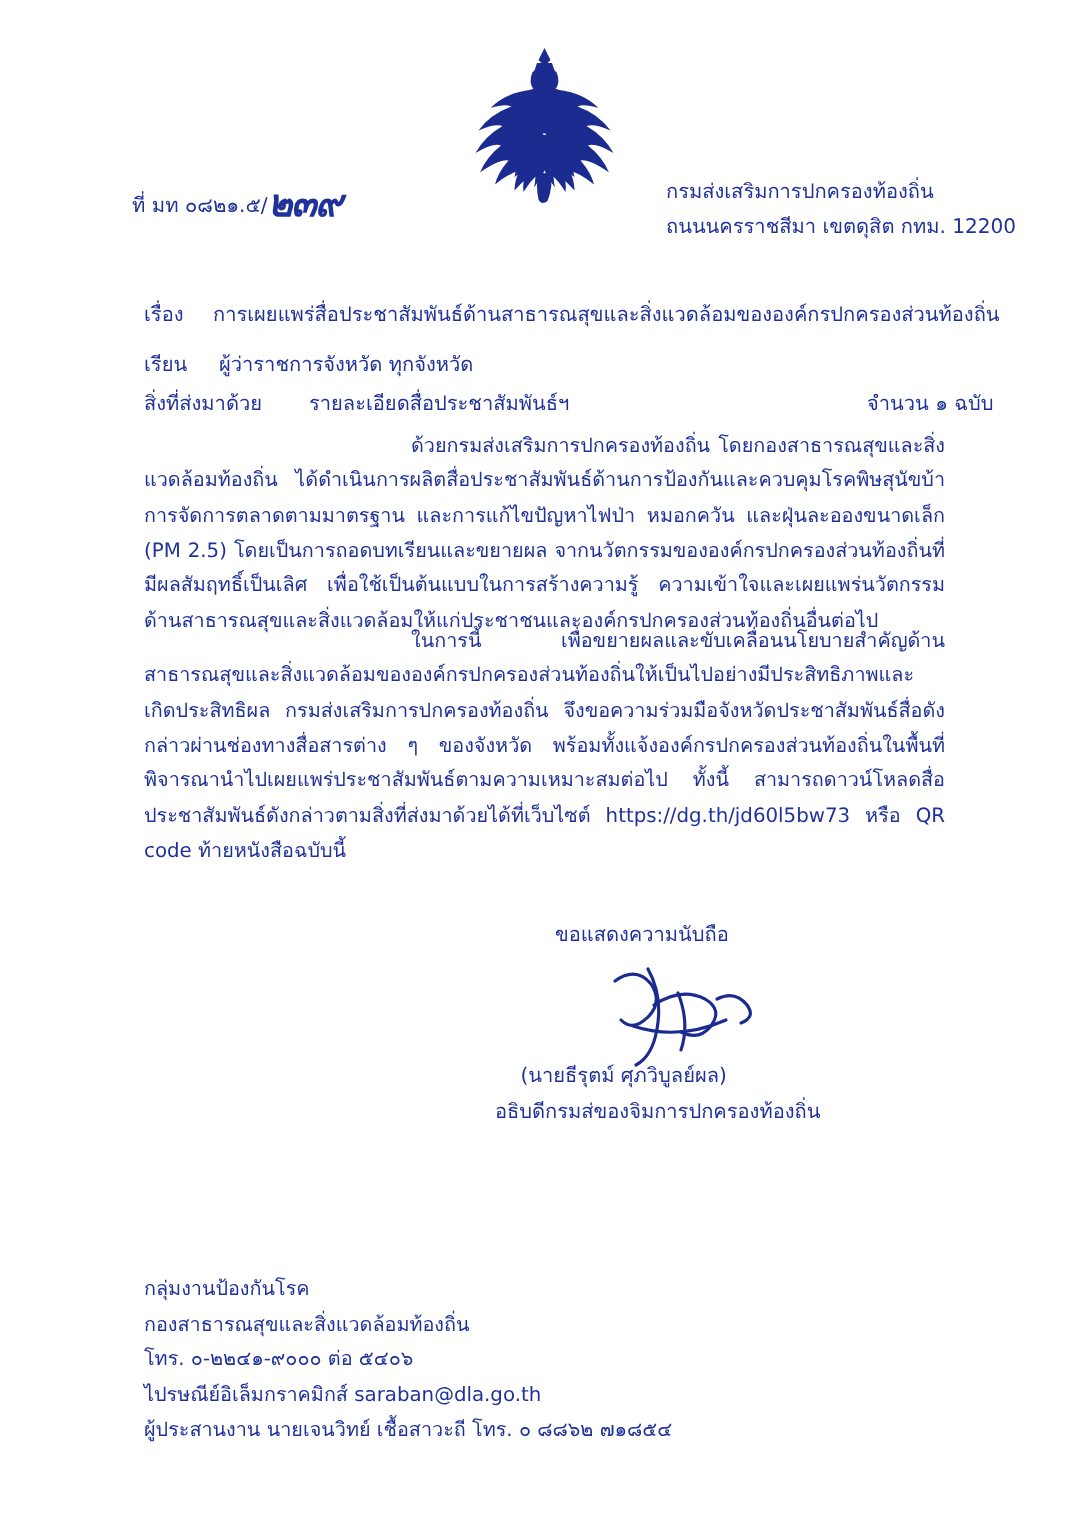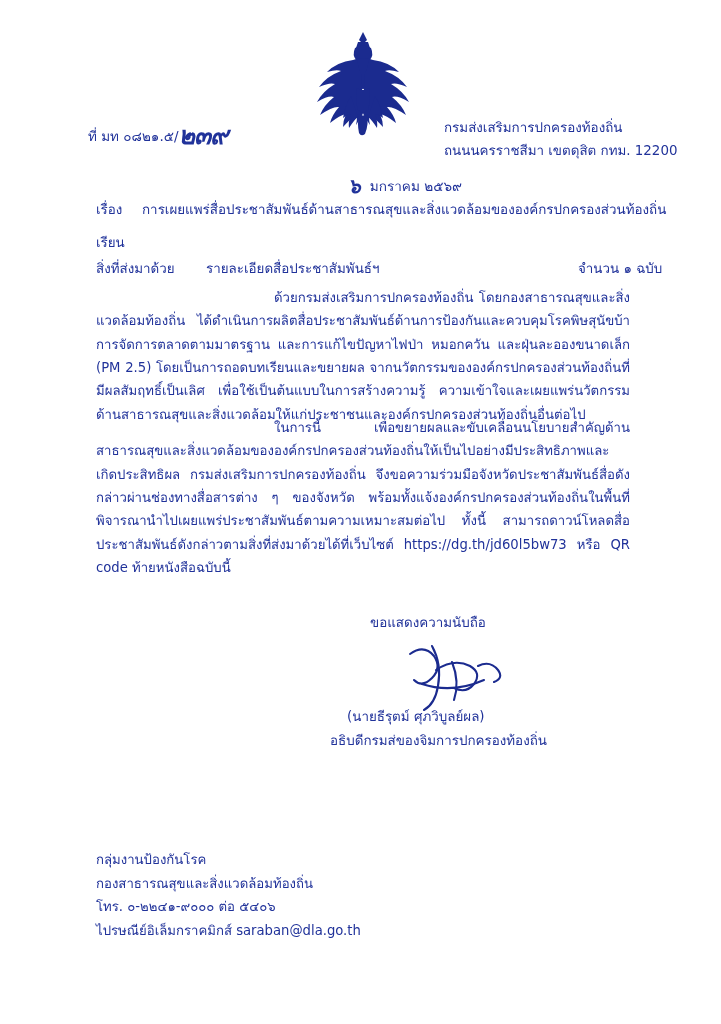--- a/index.html
+++ b/index.html
@@ -205,28 +205,26 @@
     </svg>
   </div>
 
   <div class="ref-no">
     <span>ที่ มท ๐๘๒๑.๕/</span><span class="ref-handwritten">๒๓๙</span>
   </div>
 
   <div class="dept-line1">กรมส่งเสริมการปกครองท้องถิ่น</div>
   <div class="dept-line2">ถนนนครราชสีมา เขตดุสิต กทม. 12200</div>
 
-  <div class="date-line">
-    <span class="date-day">๖</span><span>มกราคม ๒๕๖๙</span>
-  </div>
 
   <div class="label-col row-subject">เรื่อง</div>
   <div class="value-col row-subject subject-value">การเผยแพร่สื่อประชาสัมพันธ์ด้านสาธารณสุขและสิ่งแวดล้อมขององค์กรปกครองส่วนท้องถิ่น</div>
 
   <div class="label-col row-to">เรียน</div>
+  <div class="value-col row-to to-value">ผู้ว่าราชการจังหวัด ทุกจังหวัด</div>
 
   <div class="label-col row-attach">สิ่งที่ส่งมาด้วย</div>
   <div class="value-col row-attach attach-value">รายละเอียดสื่อประชาสัมพันธ์ฯ</div>
   <div class="value-col attach-count">จำนวน ๑ ฉบับ</div>
 
   <div class="para p1"><span class="indent-lg"></span><span>ด้วยกรมส่งเสริมการปกครองท้องถิ่น โดยกองสาธารณสุขและสิ่งแวดล้อมท้องถิ่น ได้ดำเนินการผลิตสื่อประชาสัมพันธ์ด้านการป้องกันและควบคุมโรคพิษสุนัขบ้า การจัดการตลาดตามมาตรฐาน และการแก้ไขปัญหาไฟป่า หมอกควัน และฝุ่นละอองขนาดเล็ก (PM 2.5) โดยเป็นการถอดบทเรียนและขยายผล จากนวัตกรรมขององค์กรปกครองส่วนท้องถิ่นที่มีผลสัมฤทธิ์เป็นเลิศ เพื่อใช้เป็นต้นแบบในการสร้างความรู้ ความเข้าใจและเผยแพร่นวัตกรรมด้านสาธารณสุขและสิ่งแวดล้อมให้แก่ประชาชนและองค์กรปกครองส่วนท้องถิ่นอื่นต่อไป</span></div>
   <div class="para p2"><span class="indent-lg"></span><span>ในการนี้ เพื่อขยายผลและขับเคลื่อนนโยบายสำคัญด้านสาธารณสุขและสิ่งแวดล้อมขององค์กรปกครองส่วนท้องถิ่นให้เป็นไปอย่างมีประสิทธิภาพและเกิดประสิทธิผล กรมส่งเสริมการปกครองท้องถิ่น จึงขอความร่วมมือจังหวัดประชาสัมพันธ์สื่อดังกล่าวผ่านช่องทางสื่อสารต่าง ๆ ของจังหวัด พร้อมทั้งแจ้งองค์กรปกครองส่วนท้องถิ่นในพื้นที่พิจารณานำไปเผยแพร่ประชาสัมพันธ์ตามความเหมาะสมต่อไป ทั้งนี้ สามารถดาวน์โหลดสื่อประชาสัมพันธ์ดังกล่าวตามสิ่งที่ส่งมาด้วยได้ที่เว็บไซต์ https://dg.th/jd60l5bw73 หรือ QR code ท้ายหนังสือฉบับนี้</span></div>
 
   <div class="closing">ขอแสดงความนับถือ</div>
 
@@ -247,15 +245,16 @@
 
   <div class="qr">
     <div class="qr-grid" id="qr-grid"><i></i><i></i><i></i><i></i><i></i><i></i><i></i><i style="background: transparent;"></i><i style="background: transparent;"></i><i></i><i style="background: transparent;"></i><i></i><i style="background: transparent;"></i><i style="background: transparent;"></i><i></i><i></i><i></i><i style="background: transparent;"></i><i></i><i></i><i></i><i></i><i></i><i></i><i></i><i></i><i style="background: transparent;"></i><i style="background: transparent;"></i><i style="background: transparent;"></i><i style="background: transparent;"></i><i style="background: transparent;"></i><i></i><i style="background: transparent;"></i><i></i><i></i><i></i><i></i><i></i><i style="background: transparent;"></i><i style="background: transparent;"></i><i></i><i style="background: transparent;"></i><i style="background: transparent;"></i><i></i><i style="background: transparent;"></i><i style="background: transparent;"></i><i style="background: transparent;"></i><i style="background: transparent;"></i><i style="background: transparent;"></i><i></i><i></i><i style="background: transparent;"></i><i></i><i></i><i></i><i style="background: transparent;"></i><i></i><i style="background: transparent;"></i><i style="background: transparent;"></i><i style="background: transparent;"></i><i style="background: transparent;"></i><i></i><i></i><i style="background: transparent;"></i><i style="background: transparent;"></i><i style="background: transparent;"></i><i style="background: transparent;"></i><i style="background: transparent;"></i><i></i><i style="background: transparent;"></i><i></i><i></i><i></i><i style="background: transparent;"></i><i></i><i></i><i style="background: transparent;"></i><i></i><i></i><i></i><i style="background: transparent;"></i><i></i><i style="background: transparent;"></i><i></i><i style="background: transparent;"></i><i></i><i style="background: transparent;"></i><i></i><i></i><i style="background: transparent;"></i><i></i><i></i><i style="background: transparent;"></i><i></i><i style="background: transparent;"></i><i></i><i></i><i></i><i style="background: transparent;"></i><i></i><i></i><i style="background: transparent;"></i><i></i><i></i><i></i><i style="background: transparent;"></i><i></i><i style="background: transparent;"></i><i></i><i></i><i></i><i></i><i style="background: transparent;"></i><i style="background: transparent;"></i><i></i><i></i><i></i><i style="background: transparent;"></i><i></i><i style="background: transparent;"></i><i></i><i></i><i></i><i style="background: transparent;"></i><i></i><i></i><i style="background: transparent;"></i><i style="background: transparent;"></i><i style="background: transparent;"></i><i style="background: transparent;"></i><i style="background: transparent;"></i><i></i><i style="background: transparent;"></i><i></i><i style="background: transparent;"></i><i style="background: transparent;"></i><i></i><i style="background: transparent;"></i><i></i><i></i><i></i><i style="background: transparent;"></i><i style="background: transparent;"></i><i></i><i style="background: transparent;"></i><i style="background: transparent;"></i><i style="background: transparent;"></i><i style="background: transparent;"></i><i style="background: transparent;"></i><i></i><i></i><i></i><i></i><i></i><i></i><i></i><i></i><i style="background: transparent;"></i><i style="background: transparent;"></i><i style="background: transparent;"></i><i></i><i></i><i></i><i style="background: transparent;"></i><i style="background: transparent;"></i><i></i><i></i><i style="background: transparent;"></i><i></i><i></i><i></i><i></i><i></i><i></i><i></i><i style="background: transparent;"></i><i style="background: transparent;"></i><i style="background: transparent;"></i><i style="background: transparent;"></i><i style="background: transparent;"></i><i style="background: transparent;"></i><i style="background: transparent;"></i><i style="background: transparent;"></i><i style="background: transparent;"></i><i style="background: transparent;"></i><i style="background: transparent;"></i><i></i><i style="background: transparent;"></i><i style="background: transparent;"></i><i style="background: transparent;"></i><i></i><i></i><i style="background: transparent;"></i><i style="background: transparent;"></i><i style="background: transparent;"></i><i style="background: transparent;"></i><i style="background: transparent;"></i><i style="background: transparent;"></i><i style="background: transparent;"></i><i style="background: transparent;"></i><i style="background: transparent;"></i><i style="background: transparent;"></i><i style="background: transparent;"></i><i></i><i></i><i></i><i></i><i style="background: transparent;"></i><i style="background: transparent;"></i><i></i><i style="background: transparent;"></i><i></i><i></i><i style="background: transparent;"></i><i style="background: transparent;"></i><i style="background: transparent;"></i><i style="background: transparent;"></i><i style="background: transparent;"></i><i></i><i style="background: transparent;"></i><i style="background: transparent;"></i><i style="background: transparent;"></i><i style="background: transparent;"></i><i style="background: transparent;"></i><i></i><i style="background: transparent;"></i><i style="background: transparent;"></i><i style="background: transparent;"></i><i></i><i style="background: transparent;"></i><i style="background: transparent;"></i><i style="background: transparent;"></i><i style="background: transparent;"></i><i style="background: transparent;"></i><i style="background: transparent;"></i><i style="background: transparent;"></i><i></i><i style="background: transparent;"></i><i></i><i></i><i style="background: transparent;"></i><i></i><i></i><i></i><i></i><i></i><i style="background: transparent;"></i><i></i><i style="background: transparent;"></i><i style="background: transparent;"></i><i style="background: transparent;"></i><i></i><i style="background: transparent;"></i><i style="background: transparent;"></i><i style="background: transparent;"></i><i style="background: transparent;"></i><i></i><i style="background: transparent;"></i><i style="background: transparent;"></i><i></i><i style="background: transparent;"></i><i></i><i></i><i style="background: transparent;"></i><i style="background: transparent;"></i><i></i><i style="background: transparent;"></i><i style="background: transparent;"></i><i></i><i></i><i></i><i style="background: transparent;"></i><i style="background: transparent;"></i><i style="background: transparent;"></i><i></i><i></i><i style="background: transparent;"></i><i style="background: transparent;"></i><i style="background: transparent;"></i><i style="background: transparent;"></i><i style="background: transparent;"></i><i style="background: transparent;"></i><i style="background: transparent;"></i><i style="background: transparent;"></i><i style="background: transparent;"></i><i></i><i style="background: transparent;"></i><i style="background: transparent;"></i><i style="background: transparent;"></i><i style="background: transparent;"></i><i style="background: transparent;"></i><i></i><i></i><i></i><i></i><i></i><i></i><i></i><i style="background: transparent;"></i><i style="background: transparent;"></i><i></i><i></i><i style="background: transparent;"></i><i style="background: transparent;"></i><i></i><i></i><i style="background: transparent;"></i><i style="background: transparent;"></i><i style="background: transparent;"></i><i></i><i style="background: transparent;"></i><i style="background: transparent;"></i><i></i><i style="background: transparent;"></i><i style="background: transparent;"></i><i></i><i></i><i></i><i></i><i style="background: transparent;"></i><i style="background: transparent;"></i><i style="background: transparent;"></i><i style="background: transparent;"></i><i style="background: transparent;"></i><i style="background: transparent;"></i><i></i><i></i><i style="background: transparent;"></i><i style="background: transparent;"></i><i style="background: transparent;"></i><i style="background: transparent;"></i><i style="background: transparent;"></i><i style="background: transparent;"></i><i></i><i style="background: transparent;"></i><i style="background: transparent;"></i><i></i><i></i><i></i><i style="background: transparent;"></i><i></i><i style="background: transparent;"></i><i style="background: transparent;"></i><i></i><i></i><i style="background: transparent;"></i><i style="background: transparent;"></i><i style="background: transparent;"></i><i style="background: transparent;"></i><i></i><i style="background: transparent;"></i><i style="background: transparent;"></i><i></i><i style="background: transparent;"></i><i style="background: transparent;"></i><i style="background: transparent;"></i><i style="background: transparent;"></i><i></i><i></i><i style="background: transparent;"></i><i></i><i style="background: transparent;"></i><i></i><i style="background: transparent;"></i><i style="background: transparent;"></i><i style="background: transparent;"></i><i style="background: transparent;"></i><i></i><i></i><i></i><i style="background: transparent;"></i><i></i><i style="background: transparent;"></i><i style="background: transparent;"></i><i style="background: transparent;"></i><i></i><i></i><i style="background: transparent;"></i><i style="background: transparent;"></i><i style="background: transparent;"></i><i style="background: transparent;"></i><i></i><i></i><i></i><i style="background: transparent;"></i><i></i><i style="background: transparent;"></i><i style="background: transparent;"></i><i style="background: transparent;"></i><i></i><i></i><i style="background: transparent;"></i><i style="background: transparent;"></i><i style="background: transparent;"></i><i></i><i style="background: transparent;"></i><i></i><i></i><i></i><i style="background: transparent;"></i><i style="background: transparent;"></i><i style="background: transparent;"></i><i></i><i style="background: transparent;"></i><i style="background: transparent;"></i><i></i><i style="background: transparent;"></i><i style="background: transparent;"></i><i></i><i style="background: transparent;"></i><i></i><i style="background: transparent;"></i><i></i><i></i><i></i><i style="background: transparent;"></i><i></i><i></i><i style="background: transparent;"></i><i style="background: transparent;"></i><i></i><i style="background: transparent;"></i><i style="background: transparent;"></i><i></i><i></i><i style="background: transparent;"></i><i style="background: transparent;"></i><i style="background: transparent;"></i><i style="background: transparent;"></i><i style="background: transparent;"></i><i style="background: transparent;"></i><i style="background: transparent;"></i><i style="background: transparent;"></i><i></i><i style="background: transparent;"></i><i></i><i></i><i style="background: transparent;"></i><i></i><i></i><i style="background: transparent;"></i><i style="background: transparent;"></i><i style="background: transparent;"></i><i style="background: transparent;"></i><i style="background: transparent;"></i><i></i><i style="background: transparent;"></i><i></i><i style="background: transparent;"></i><i></i><i></i><i></i><i></i><i></i><i></i><i></i><i></i><i style="background: transparent;"></i><i style="background: transparent;"></i><i></i><i style="background: transparent;"></i><i></i><i style="background: transparent;"></i><i></i><i></i><i style="background: transparent;"></i><i></i><i></i><i></i><i style="background: transparent;"></i><i style="background: transparent;"></i><i style="background: transparent;"></i><i></i><i style="background: transparent;"></i><i style="background: transparent;"></i><i></i><i style="background: transparent;"></i><i style="background: transparent;"></i><i style="background: transparent;"></i><i style="background: transparent;"></i><i style="background: transparent;"></i><i></i><i style="background: transparent;"></i><i style="background: transparent;"></i><i style="background: transparent;"></i><i></i><i></i><i></i><i></i><i></i><i style="background: transparent;"></i><i style="background: transparent;"></i><i style="background: transparent;"></i><i style="background: transparent;"></i><i style="background: transparent;"></i><i style="background: transparent;"></i><i style="background: transparent;"></i><i></i><i style="background: transparent;"></i><i style="background: transparent;"></i><i></i><i style="background: transparent;"></i><i></i><i></i><i></i><i style="background: transparent;"></i><i></i><i style="background: transparent;"></i><i></i><i style="background: transparent;"></i><i style="background: transparent;"></i><i style="background: transparent;"></i><i></i><i style="background: transparent;"></i><i style="background: transparent;"></i><i style="background: transparent;"></i><i style="background: transparent;"></i><i style="background: transparent;"></i><i></i><i></i><i style="background: transparent;"></i><i></i><i></i><i></i><i style="background: transparent;"></i><i></i><i style="background: transparent;"></i><i></i><i></i><i></i><i style="background: transparent;"></i><i></i><i style="background: transparent;"></i><i></i><i style="background: transparent;"></i><i></i><i></i><i></i><i style="background: transparent;"></i><i></i><i style="background: transparent;"></i><i></i><i style="background: transparent;"></i><i style="background: transparent;"></i><i></i><i style="background: transparent;"></i><i style="background: transparent;"></i><i style="background: transparent;"></i><i></i><i></i><i></i><i style="background: transparent;"></i><i></i><i></i><i></i><i style="background: transparent;"></i><i></i><i style="background: transparent;"></i><i></i><i style="background: transparent;"></i><i></i><i></i><i style="background: transparent;"></i><i></i><i></i><i></i><i style="background: transparent;"></i><i style="background: transparent;"></i><i></i><i></i><i style="background: transparent;"></i><i></i><i style="background: transparent;"></i><i style="background: transparent;"></i><i style="background: transparent;"></i><i></i><i style="background: transparent;"></i><i style="background: transparent;"></i><i style="background: transparent;"></i><i style="background: transparent;"></i><i style="background: transparent;"></i><i></i><i style="background: transparent;"></i><i style="background: transparent;"></i><i></i><i></i><i style="background: transparent;"></i><i style="background: transparent;"></i><i style="background: transparent;"></i><i style="background: transparent;"></i><i></i><i style="background: transparent;"></i><i></i><i style="background: transparent;"></i><i></i><i></i><i></i><i style="background: transparent;"></i><i></i><i></i><i></i><i></i><i></i><i></i><i></i><i></i><i></i><i style="background: transparent;"></i><i style="background: transparent;"></i><i style="background: transparent;"></i><i style="background: transparent;"></i><i style="background: transparent;"></i><i style="background: transparent;"></i><i style="background: transparent;"></i><i></i><i></i><i></i><i style="background: transparent;"></i><i style="background: transparent;"></i><i></i><i></i><i></i><i></i><i style="background: transparent;"></i><i></i></div>
   </div>
 
   <div class="footer">
     <div>กลุ่มงานป้องกันโรค</div>
     <div>กองสาธารณสุขและสิ่งแวดล้อมท้องถิ่น</div>
     <div>โทร. ๐-๒๒๔๑-๙๐๐๐ ต่อ ๕๔๐๖</div>
     <div>ไปรษณีย์อิเล็มกราคมิกส์ saraban@dla.go.th</div>
+    <div>ผู้ประสานงาน นายเจนวิทย์ เชื้อสาวะถี โทร. ๐ ๘๘๖๒ ๗๑๘๕๔</div>
   </div>
 
 </div>
 
 </body></html>

